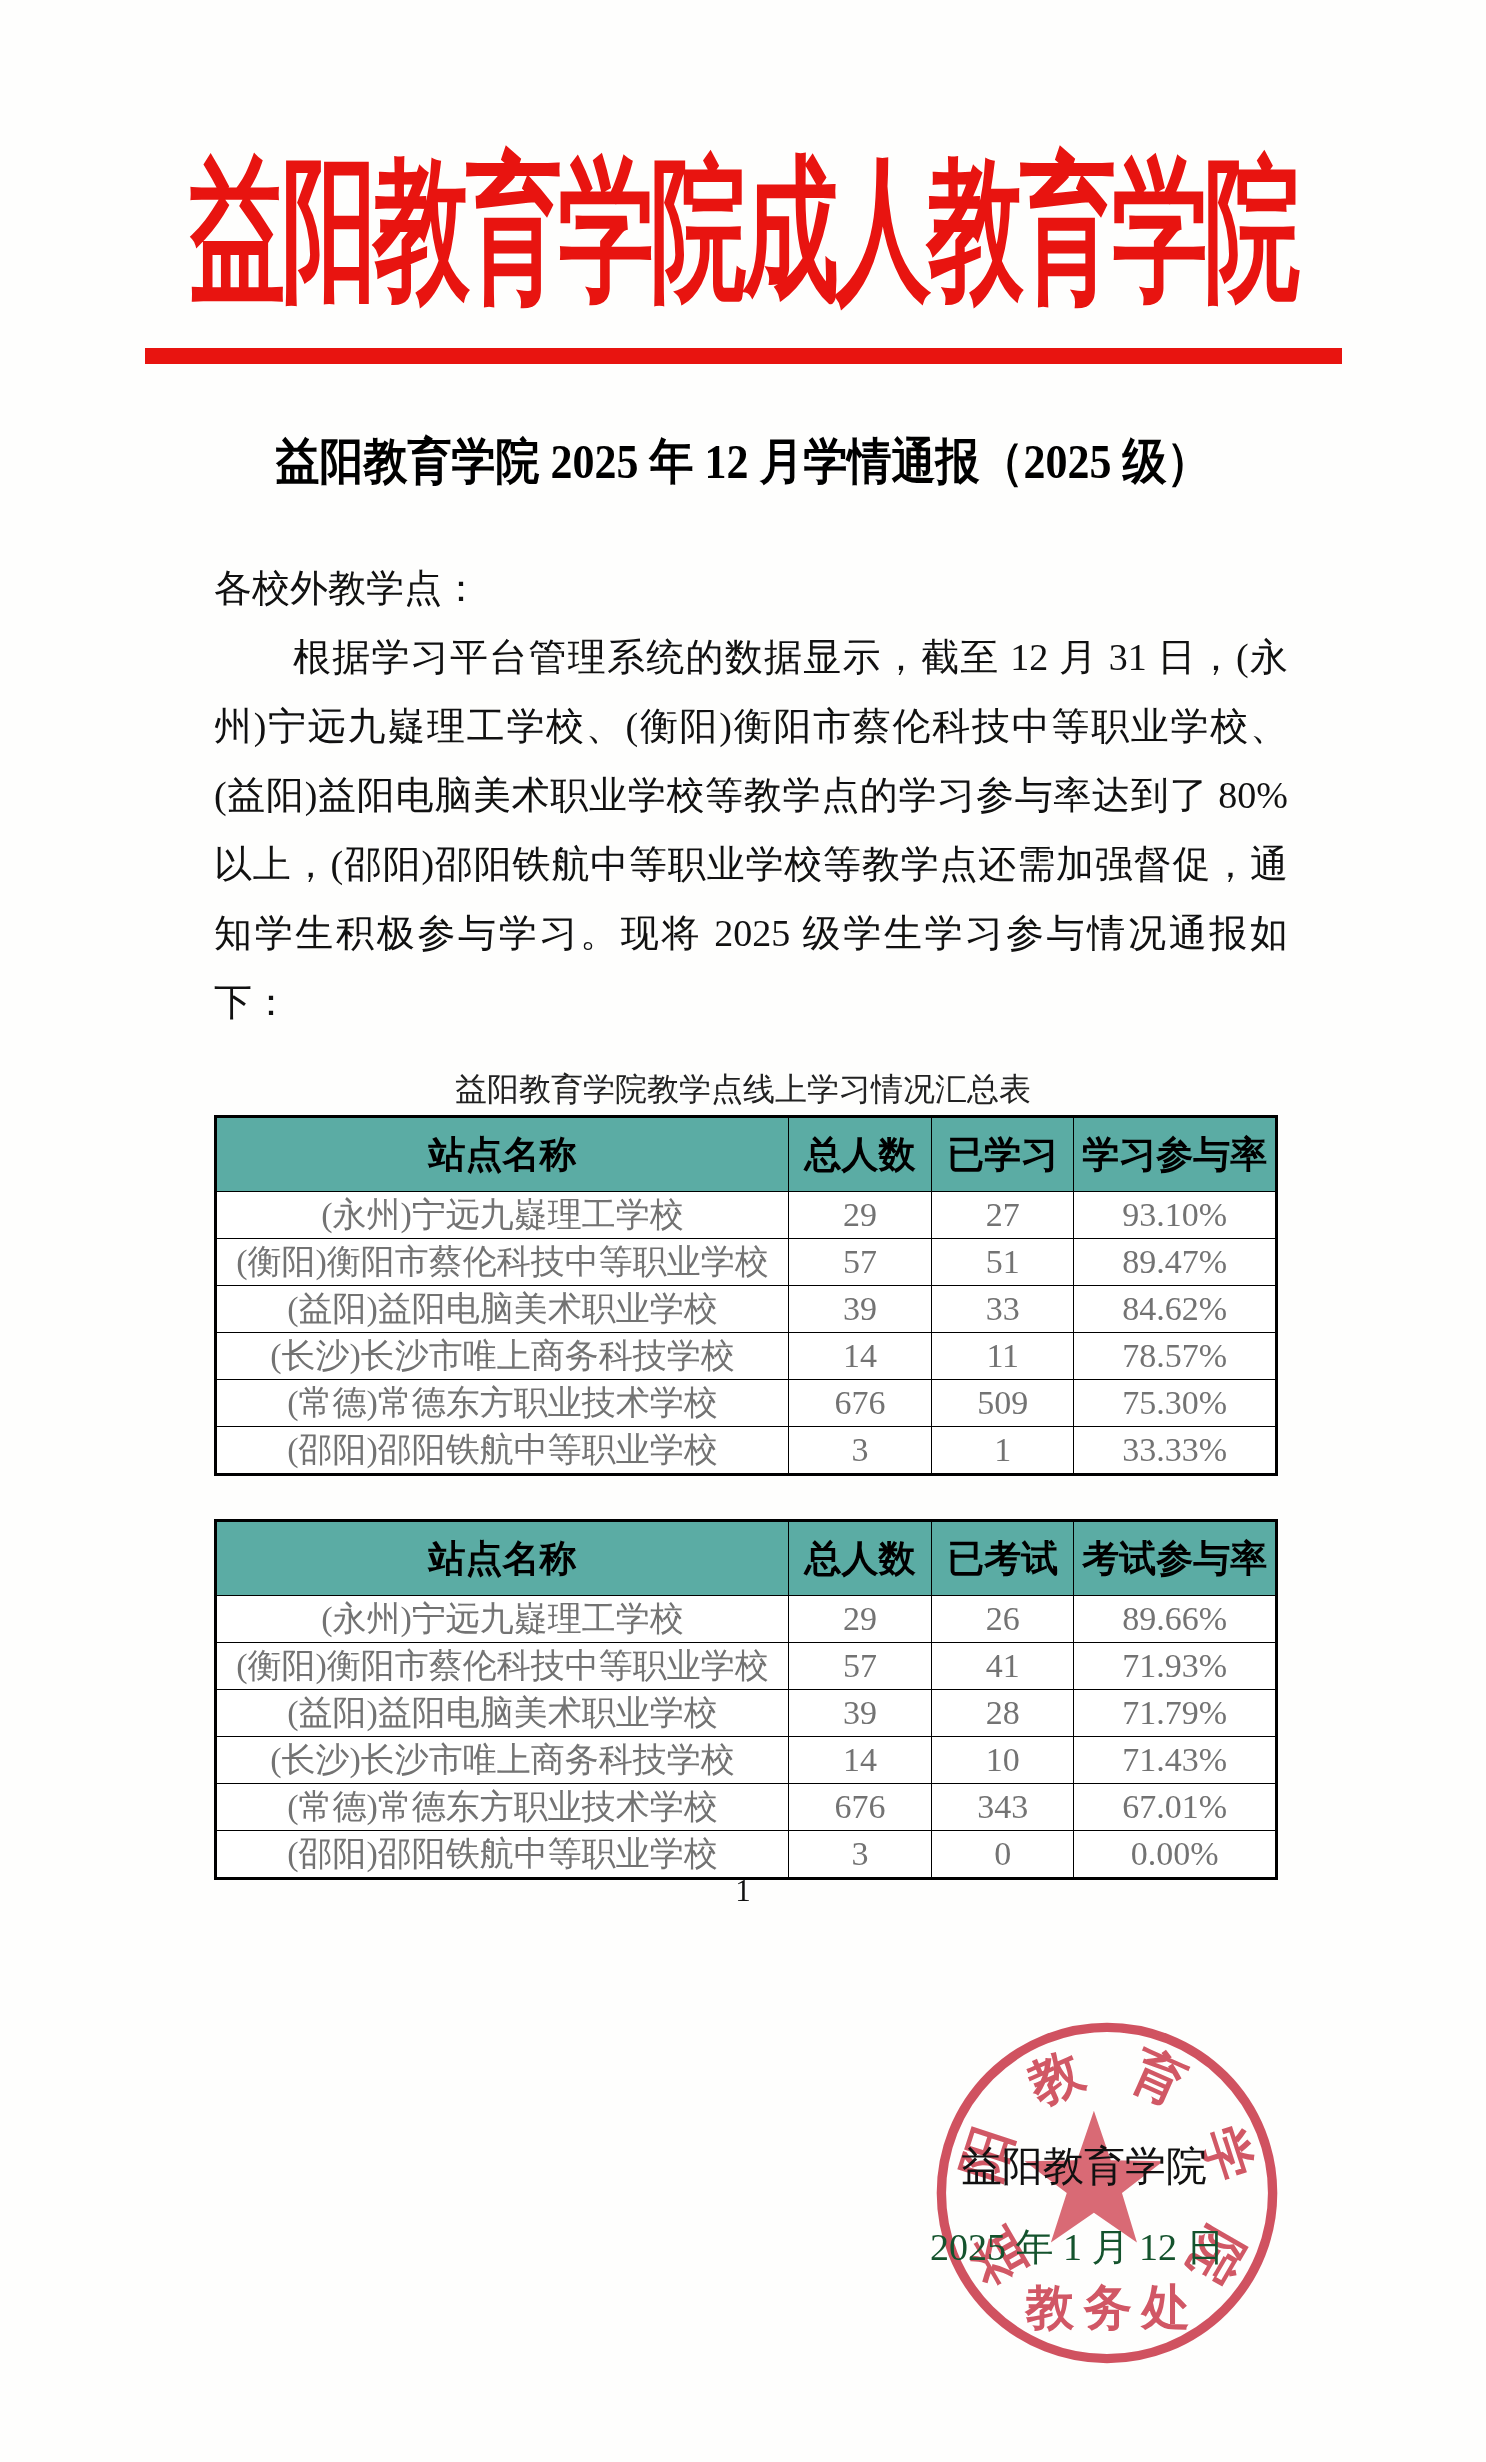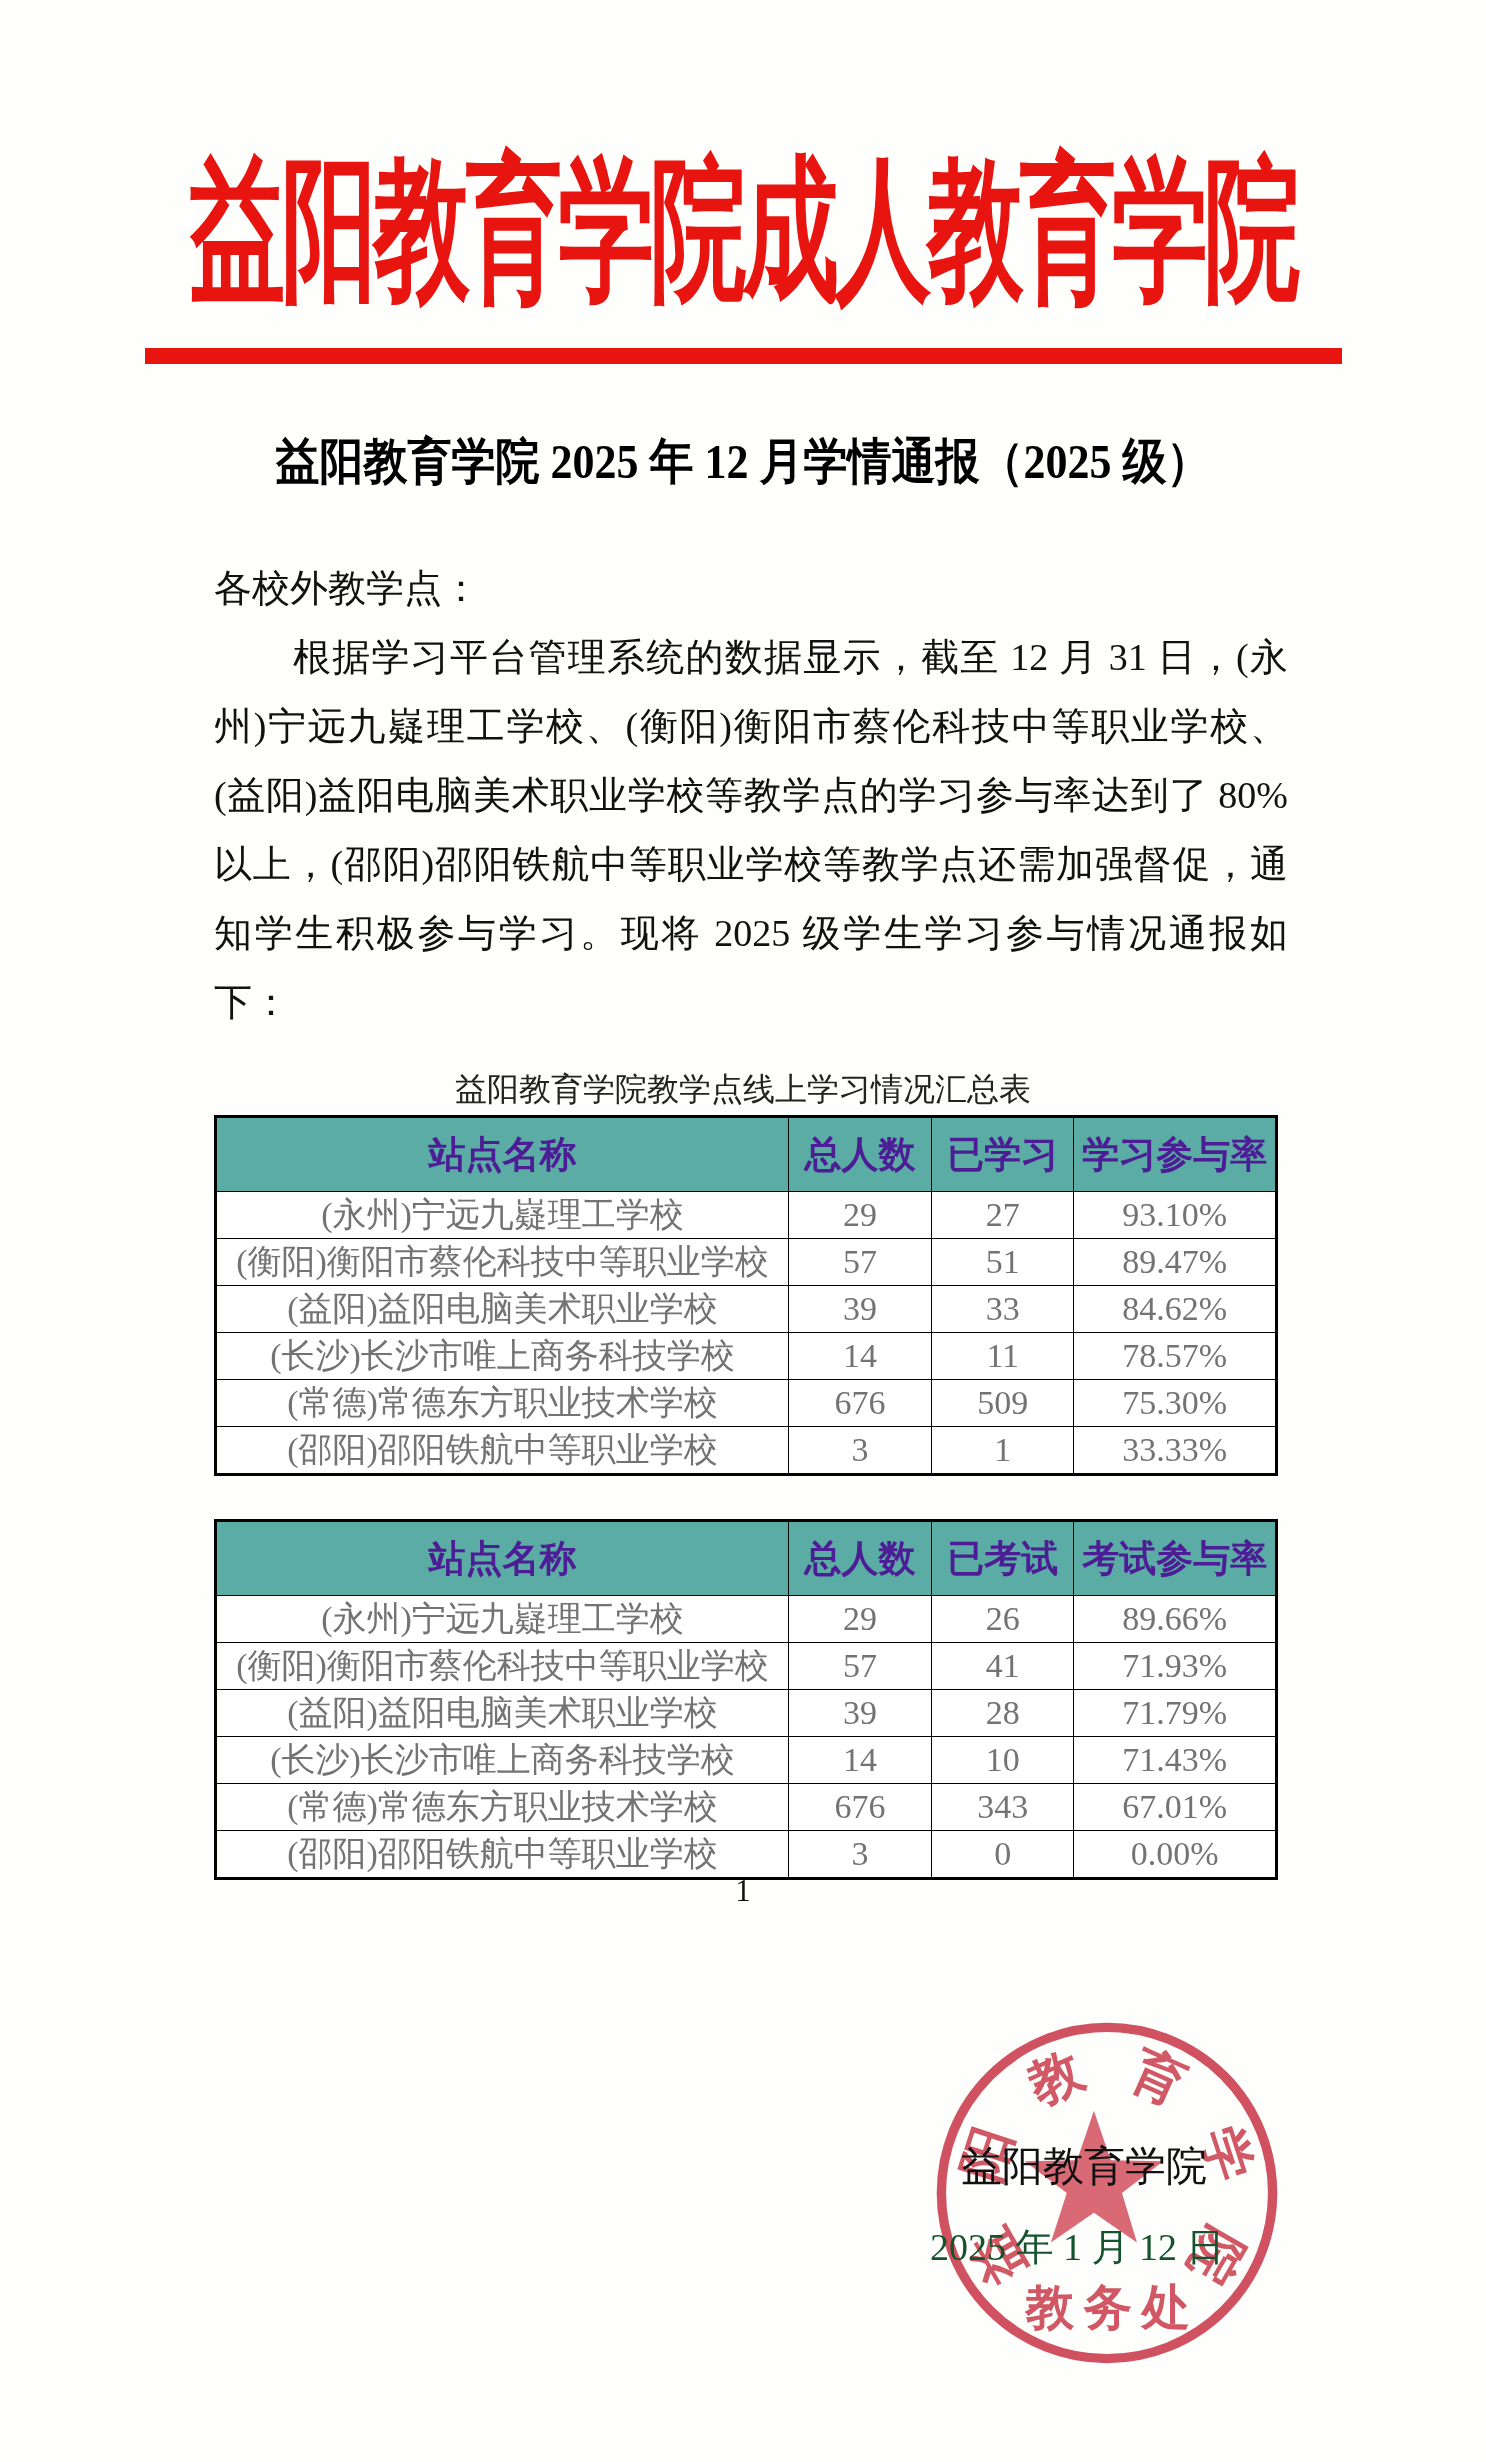--- a/index.html
+++ b/index.html
@@ -97,21 +97,21 @@
     text-align: center;
     vertical-align: middle;
     overflow: hidden;
     white-space: nowrap;
   }
   table.data-table th {
     background: #5baca4;
     height: 75px;
     font-size: 37px;
     font-weight: bold;
-    color: #4c1d95;
+    color: #000000;
   }
   table.data-table td {
     height: 42px;
     font-size: 34px;
     color: #737373;
   }
   col.c-name  { width: 54.0%; }
   col.c-total { width: 13.5%; }
   col.c-done  { width: 13.4%; }
   col.c-rate  { width: 19.1%; }

